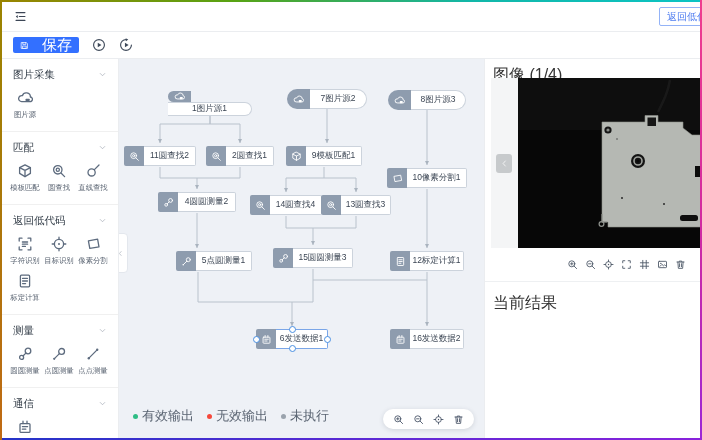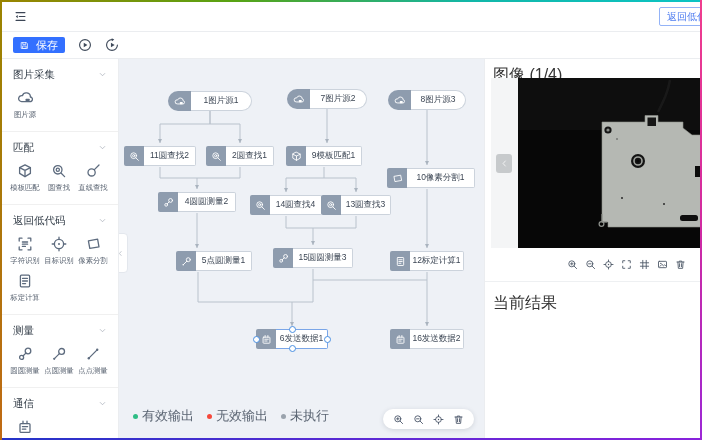--- a/index.html
+++ b/index.html
@@ -14,22 +14,22 @@
 
   svg{display:block;}
   .topbar{position:absolute;left:0;top:0;right:0;height:29px;border-bottom:1px solid #ebedf0;background:#fff;}
   .menu-btn{position:absolute;left:12px;top:8px;width:13px;height:13px;color:#3c4656;cursor:pointer;}
   .menu-btn svg{width:13px;height:13px;}
   .back-btn{position:absolute;left:657px;top:5px;height:19px;padding:0 7px;font-size:10px;color:#4f7df0;
             background:#fff;border:1px solid #94b3f7;border-radius:2px;white-space:nowrap;font-family:inherit;}
 
   .toolbar{position:absolute;left:0;top:30px;right:0;height:26px;border-bottom:1px solid #ebedf0;background:#fff;
            display:flex;align-items:center;padding-left:11px;gap:13px;}
-  .save-btn{display:inline-flex;align-items:center;gap:7px;background:#3370ff;color:#fff;border:none;border-radius:2px;
-            font-size:11px;height:16px;padding:0 7px;font-family:inherit;}
+  .save-btn{display:inline-flex;align-items:center;gap:13px;background:#3370ff;color:#fff;border:none;border-radius:2px;
+            font-size:15px;height:16px;padding:0 7px;font-family:inherit;}
   .save-btn svg{width:9px;height:9px;}
   .round-btn{width:14px;height:14px;color:#3f4a5a;cursor:pointer;}
   .round-btn svg{width:14px;height:14px;}
 
   .sidebar{position:absolute;left:0;top:57px;width:116px;bottom:0;border-right:1px solid #ebedf0;background:#fff;overflow:hidden;}
   .section{border-bottom:1px solid #f0f0f0;padding:8px 0 2px;}
   .section:last-child{border-bottom:none;}
   .sec-h{display:flex;justify-content:space-between;align-items:center;padding:0 11px;height:15px;font-size:10.5px;color:#323c47;}
   .sec-h .chev{width:9px;height:9px;color:#a7aeb8;}
   .items{display:flex;flex-wrap:wrap;padding:8px 6px 2px;}
@@ -316,21 +316,21 @@
           <polyline class="edge" points="237,157 237,169 194,169"></polyline>
           <polyline class="edge" points="194,169 194,186" marker-end="url(#arr)"></polyline>
           <polyline class="edge" points="308,51 308,106" marker-end="url(#arr)"></polyline>
           <polyline class="edge" points="308,130 308,189" marker-end="url(#arr)"></polyline>
           <polyline class="edge" points="79,213 79,243 173,243 173,267" marker-end="url(#arr)"></polyline>
           <polyline class="edge" points="194,210 194,243 173,243"></polyline>
           <polyline class="edge" points="194,221 308,221"></polyline>
           <polyline class="edge" points="308,213 308,267" marker-end="url(#arr)"></polyline>
         </svg>
       <div id="nodes">
-          <div class="node pill" style="left: 49px; top: 32px; width: 84px;">
+          <div class="node pill" style="left: 49px; top: 32px; width: 84px; flex-direction: column;">
             <span class="nicon">
               <svg viewBox="0 0 16 16" fill="none" stroke="currentColor" stroke-width="1.3" stroke-linecap="round" stroke-linejoin="round">
                 <path d="M4.8 11.6a3 3 0 1 1 .6-5.9A4.1 4.1 0 0 1 13.4 7a2.3 2.3 0 0 1-.6 4.6z"></path>
                 <rect x="8.6" y="8.8" width="4" height="3.2" rx="0.5" fill="currentColor" stroke="none"></rect>
               </svg>
             </span>
             <span class="nlabel">1图片源1</span>
           </div>
           <div class="node pill" style="left: 168px; top: 30px; width: 80px;">
             <span class="nicon">
@@ -372,21 +372,21 @@
           </div>
           <div class="node" style="left: 167px; top: 87px; width: 76px;">
             <span class="nicon">
               <svg viewBox="0 0 16 16" fill="none" stroke="currentColor" stroke-width="1.3" stroke-linecap="round" stroke-linejoin="round">
                 <path d="M8 1.8L13.4 4.6V10.4L8 13.6L2.6 10.4V4.6z"></path>
                 <path d="M2.6 4.6L8 7.4l5.4-2.8M8 7.4v6.2"></path>
               </svg>
             </span>
             <span class="nlabel">9模板匹配1</span>
           </div>
-          <div class="node" style="left: 268px; top: 109px; width: 88px;">
+          <div class="node" style="left: 268px; top: 109px; width: 80px;">
             <span class="nicon">
               <svg viewBox="0 0 16 16" fill="none" stroke="currentColor" stroke-width="1.3" stroke-linecap="round" stroke-linejoin="round">
                 <path d="M3.4 4.8L12.6 3.2L14 10.8L4.8 12.4z"></path>
               </svg>
             </span>
             <span class="nlabel">10像素分割1</span>
           </div>
           <div class="node" style="left: 39px; top: 133px; width: 78px;">
             <span class="nicon">
               <svg viewBox="0 0 16 16" fill="none" stroke="currentColor" stroke-width="1.3" stroke-linecap="round" stroke-linejoin="round">

